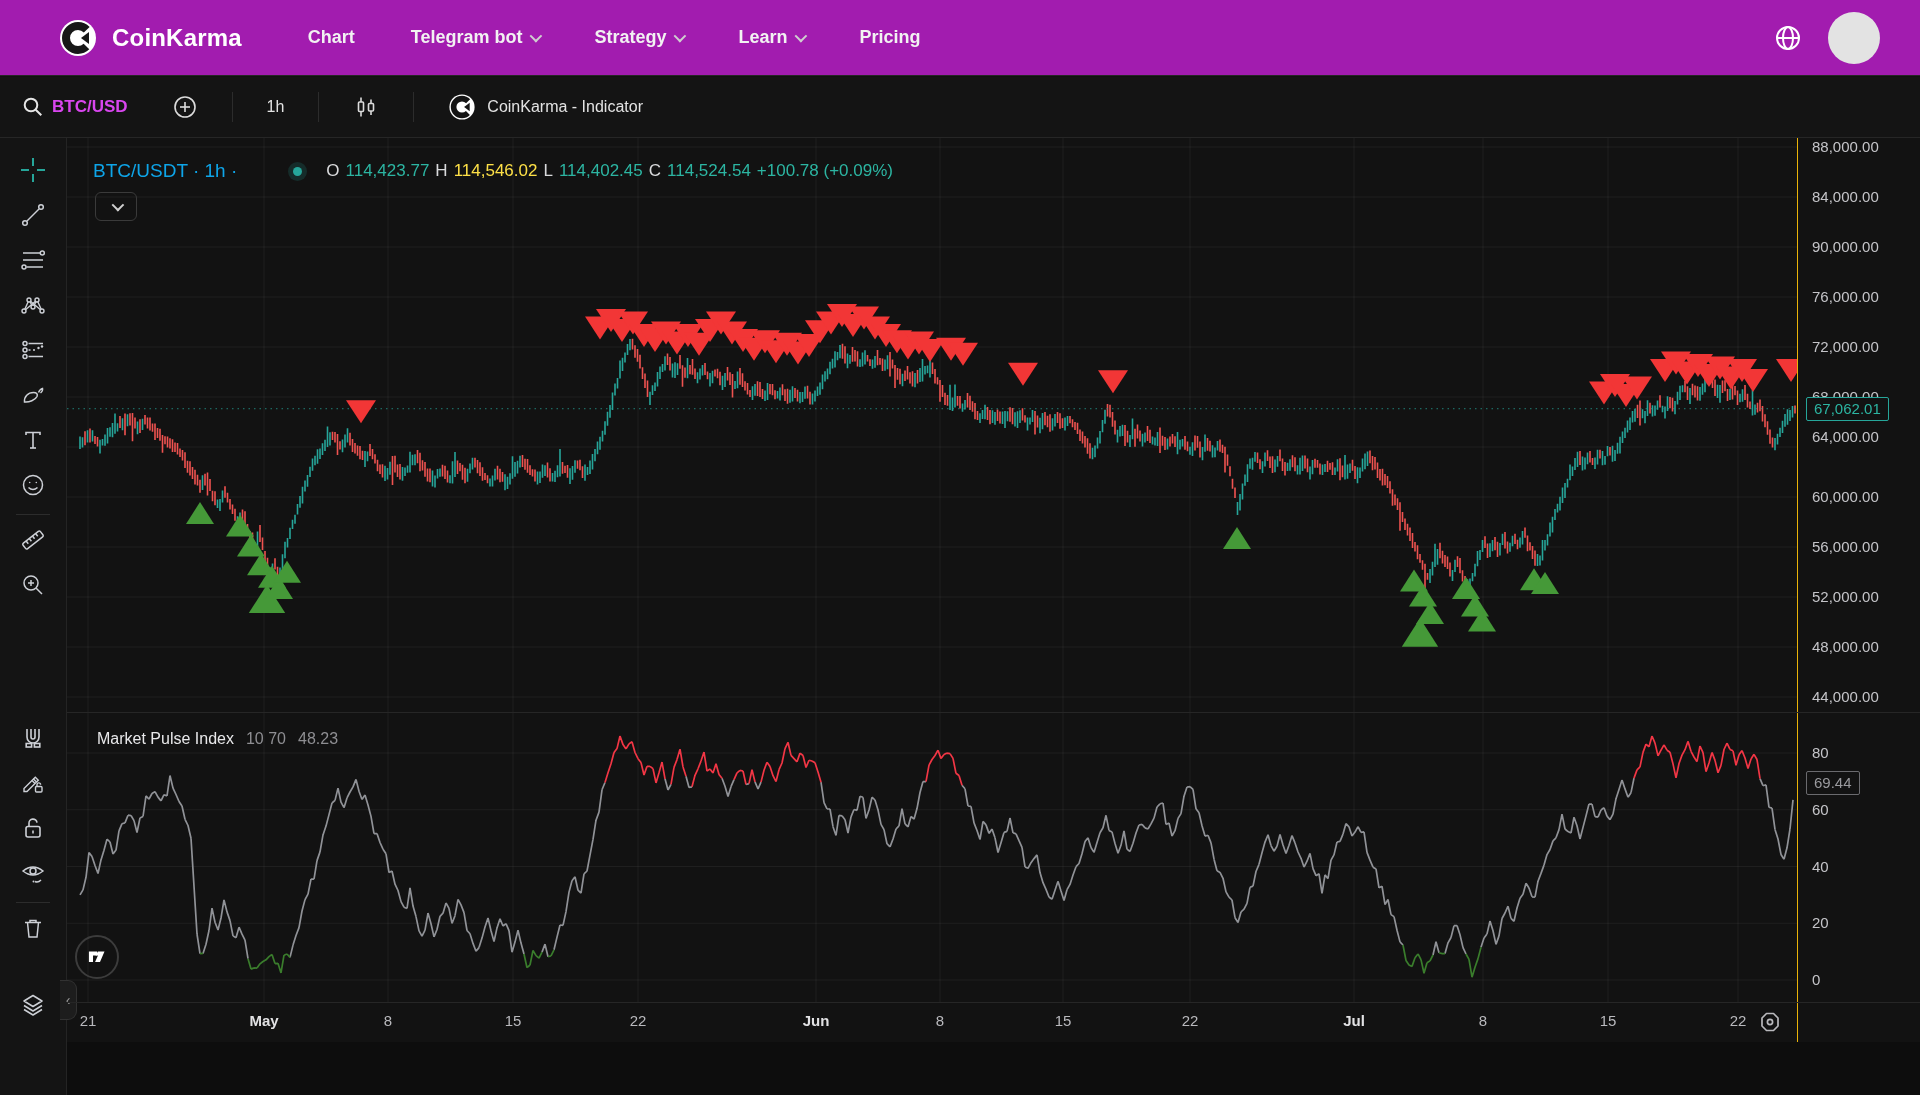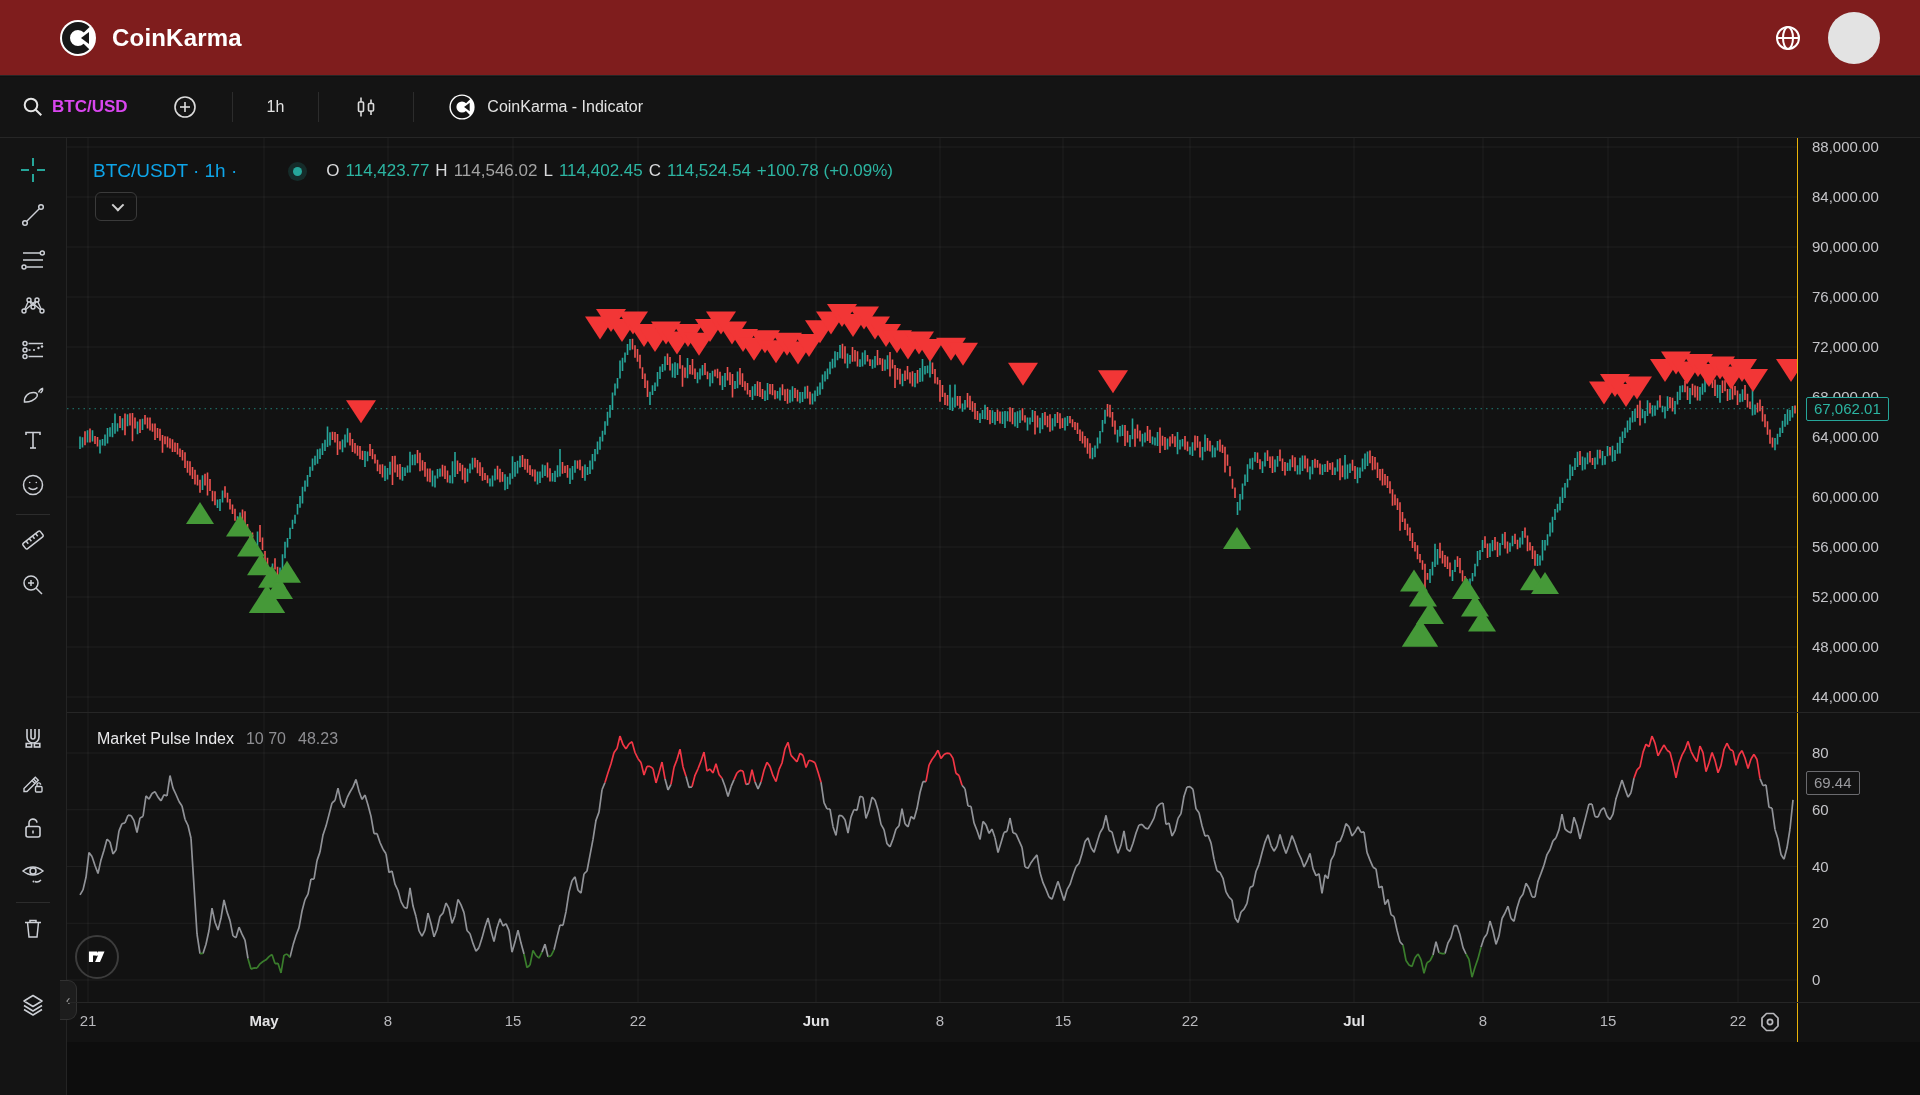--- a/index.html
+++ b/index.html
@@ -1,20 +1,20 @@
 <!DOCTYPE html>
 <html><head>
 <meta charset="utf-8">
 <style>
   * { margin:0; padding:0; box-sizing:border-box; }
   html,body { width:1920px; height:1095px; background:#101010; overflow:hidden;
     font-family:"Liberation Sans", sans-serif; -webkit-font-smoothing:antialiased; }
   
   #topnav { position:absolute; left:0; top:0; width:1920px; height:76px;
-    background:#7f1d1d; border-bottom:1px solid #262626; display:flex; align-items:center; }
+    background:#a21caf; border-bottom:1px solid #262626; display:flex; align-items:center; }
   .brand { display:flex; align-items:center; gap:14px; margin-left:58px; cursor:pointer; }
   .brand-name { color:#fff; font-size:24px; font-weight:700; letter-spacing:.2px; }
   .nav-items { display:flex; align-items:center; margin-left:66px; gap:56px; }
   .nav-item { color:#f2f2f2; font-size:18px; font-weight:600; display:flex; align-items:center; gap:7px; cursor:pointer; }
   .chev { width:9px; height:9px; border-right:2px solid #cfcfcf; border-bottom:2px solid #cfcfcf;
     transform:rotate(45deg) translateY(-2px); display:inline-block; }
   .nav-right { margin-left:auto; margin-right:40px; display:flex; align-items:center; gap:26px; }
   .avatar { width:52px; height:52px; border-radius:50%; background:#e3e3e3; cursor:pointer; }
   
   #toolbar { position:absolute; left:0; top:77px; width:1920px; height:61px; background:#141414;
@@ -68,20 +68,40 @@
 
 <div id="topnav">
   <div class="brand">
     <svg class="icon" width="40" height="40" viewBox="0 0 40 40">
       <circle cx="20" cy="20" r="18" fill="#fff"></circle>
       <circle cx="20" cy="20" r="12" fill="none" stroke="#171717" stroke-width="8" stroke-dasharray="56.5 18.9" stroke-dashoffset="-9.4" transform="rotate(0 20 20)"></circle>
       <path d="M33 11 L33 29 L21 20 Z" fill="#fff"></path>
       <path d="M31 14 L31 26 L23 20 Z" fill="#171717"></path>
     </svg>
     <span class="brand-name">CoinKarma</span>
+  </div>
+  <div class="nav-items">
+    <div class="nav-item">
+        <span>Chart</span>
+      </div>
+    <div class="nav-item">
+        <span>Telegram bot</span>
+        <span class="chev"></span>
+      </div>
+    <div class="nav-item">
+        <span>Strategy</span>
+        <span class="chev"></span>
+      </div>
+    <div class="nav-item">
+        <span>Learn</span>
+        <span class="chev"></span>
+      </div>
+    <div class="nav-item">
+        <span>Pricing</span>
+      </div>
   </div>
   <div class="nav-right">
     <svg class="icon" width="28" height="28" viewBox="0 0 28 28" style="cursor:pointer">
       <g fill="none" stroke="#fff" stroke-width="2">
         <circle cx="14" cy="14" r="11"></circle>
         <ellipse cx="14" cy="14" rx="5" ry="11"></ellipse>
         <line x1="3.5" y1="14" x2="24.5" y2="14"></line>
       </g>
     </svg>
     <div class="avatar"></div>
@@ -435,21 +455,21 @@
     </svg>
 </div>
 
 <div id="chart-header">
   <span class="hdr-sym">BTC/USDT · 1h ·</span>
   <span class="status-dot" style="background: rgb(38, 166, 154);"></span>
   <span class="ohlc">
     <span class="lbl">O</span>
       <span class="val" style="color: rgb(44, 181, 162);">114,423.77</span>
     <span class="lbl">H</span>
-      <span class="val" style="color: #a3a3a3;">114,546.02</span>
+      <span class="val" style="color: #fde047;">114,546.02</span>
     <span class="lbl">L</span>
       <span class="val" style="color: rgb(44, 181, 162);">114,402.45</span>
     <span class="lbl">C</span>
       <span class="val" style="color: rgb(44, 181, 162);">114,524.54</span>
     <span class="val" style="color: rgb(44, 181, 162);">+100.78 (+0.09%)</span>
   </span>
 </div>
 <div class="hdr-dd">
   <span class="chev" style="border-color:#cfcfcf"></span>
 </div>

